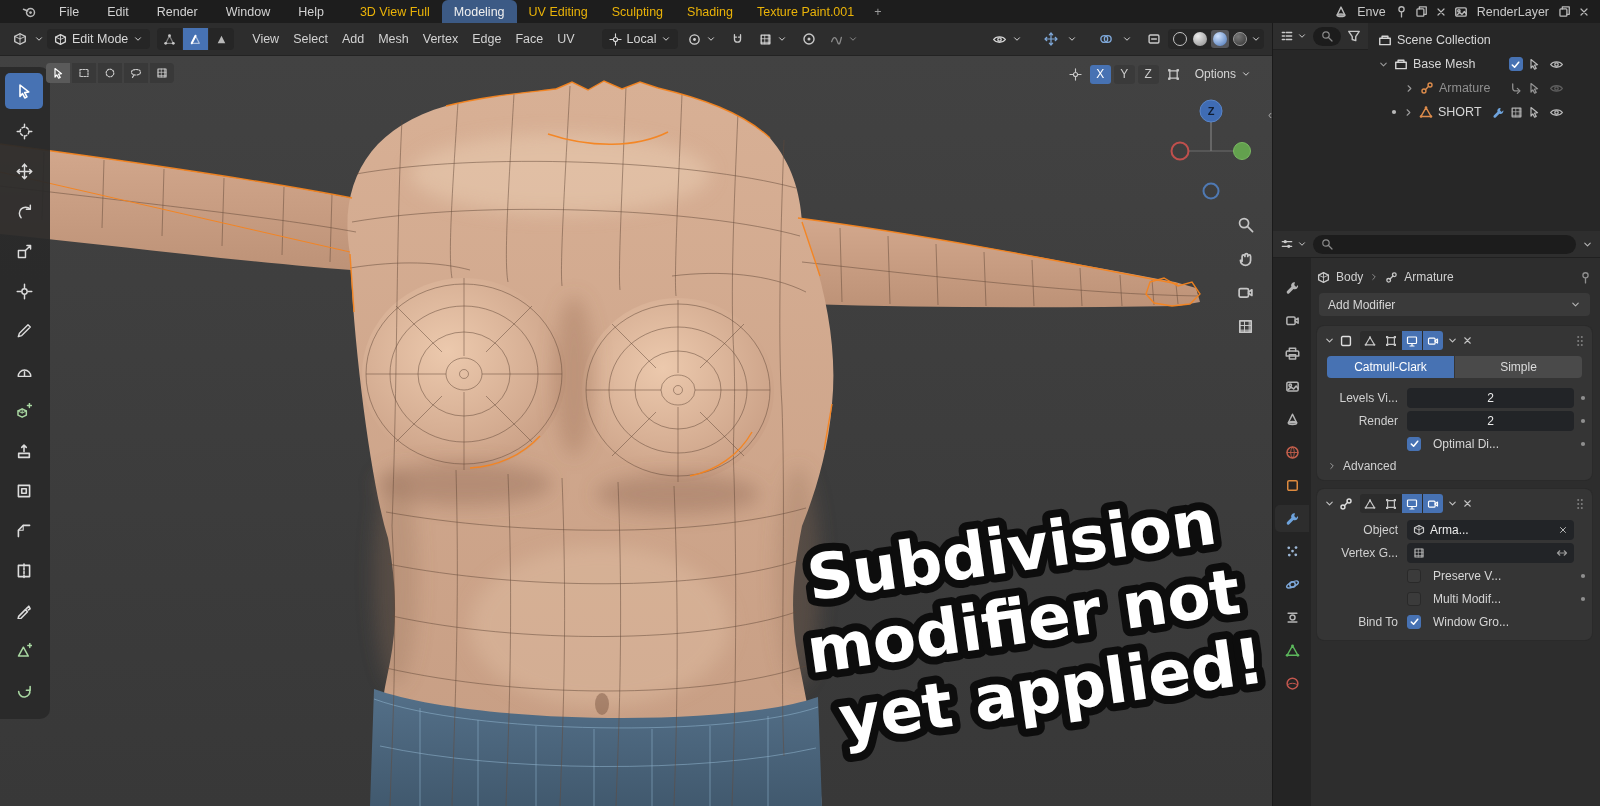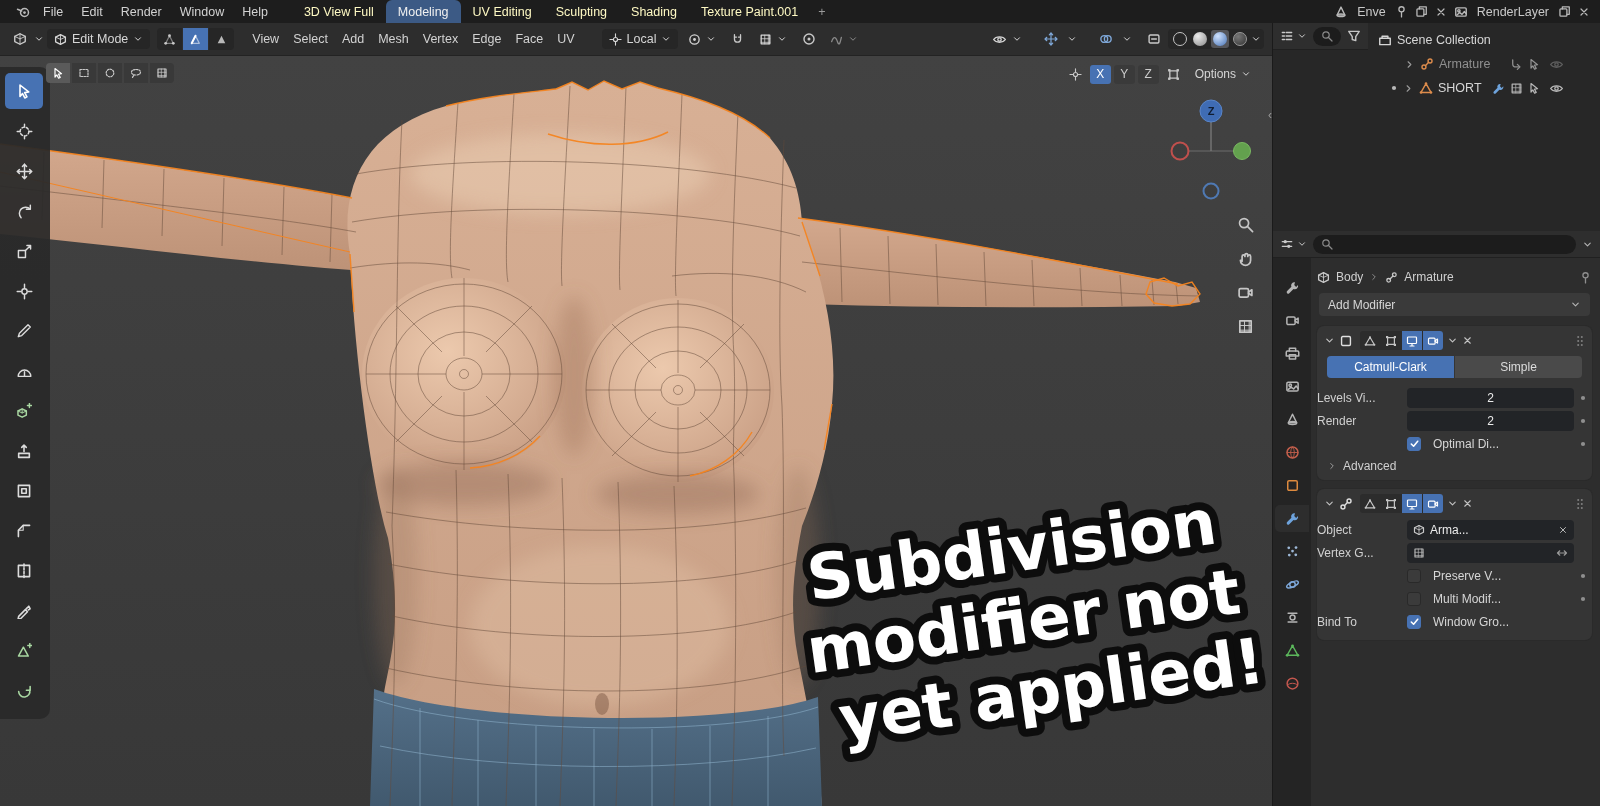--- a/index.html
+++ b/index.html
@@ -2,24 +2,24 @@
 <html><head>
 <meta charset="utf-8">
 <style>
   *{box-sizing:border-box;margin:0;padding:0}
   html,body{width:1600px;height:806px;overflow:hidden}
   body{background:#1d1d1d;font:12px "Liberation Sans","DejaVu Sans",sans-serif;color:#d6d6d6;-webkit-user-select:none;user-select:none}
   svg.ico{fill:none;stroke:currentColor;stroke-width:1.2;stroke-linecap:round;stroke-linejoin:round;display:block}
   .grow{flex:1}
   
   .topbar{height:23px;display:flex;align-items:stretch;background:#1d1d1d;font-size:12.5px}
-  .tb-left{display:flex;align-items:center;padding-left:14px;gap:2px}
+  .tb-left{display:flex;align-items:center;padding-left:20px;gap:12px}
   .tb-menu{padding:2px 8px;border-radius:3px;color:#d2d2d2;white-space:nowrap}
   .tabs{display:flex;align-items:stretch;margin-left:16px}
-  .tab{display:flex;align-items:center;padding:0 12px;color:#fef9c3;border-radius:6px 6px 0 0;white-space:nowrap}
+  .tab{display:flex;align-items:center;padding:0 12px;color:#eab308;border-radius:6px 6px 0 0;white-space:nowrap}
   .tab.active{background:#3c5a85;color:#f0f0f0}
   .tab.add{color:#9a9a9a;padding:0 8px}
   .tb-right{margin-left:auto;display:flex;align-items:center;gap:3px;padding-right:8px;color:#c9c9c9}
   .tb-pill{display:flex;align-items:center;gap:5px;padding:1px 4px;white-space:nowrap}
   .tb-ico{display:grid;place-items:center;color:#b9b9b9;padding:0 2px}
   
   .main{display:flex;height:783px}
   .viewport{position:relative;width:1272px;flex:none;overflow:hidden;background:#3a3a3a}
   .vheader{position:relative;z-index:7;height:33px;background:#2d2d2d;border-bottom:1px solid #232323;display:flex;align-items:center;gap:3px;padding:0 8px;font-size:12.5px}
   .hbtn{display:flex;align-items:center;gap:5px;background:#262626;border-radius:4px;padding:3px 7px;white-space:nowrap}
@@ -88,21 +88,21 @@
   .ptogs{display:flex;gap:1px;margin-left:3px;background:#2c2c2c;border-radius:3px;overflow:hidden}
   .ptog{width:20px;height:19px;display:grid;place-items:center;color:#c3c3c3}
   .ptog.on{background:#4772b3;color:#fff}
   .grip{margin-left:auto;color:#808080}
   .seg{display:flex;margin:1px 10px 8px;height:22px;gap:1px}
   .seg>div{flex:1;display:grid;place-items:center;background:#4a4a4a;color:#dcdcdc}
   .seg .on{background:#4772b3;color:#fff}
   .seg>div:first-child{border-radius:4px 0 0 4px}
   .seg>div:last-child{border-radius:0 4px 4px 0}
   .prow{display:flex;align-items:center;height:23px;padding-right:1px}
-  .plab{width:90px;text-align:left;padding-right:25px;color:#d0d0d0;flex:none;overflow:hidden;white-space:nowrap}
+  .plab{width:90px;text-align:right;padding-right:9px;color:#d0d0d0;flex:none;overflow:hidden;white-space:nowrap}
   .pfield{flex:1;height:20px;background:#222427;border-radius:4px;display:flex;align-items:center;justify-content:center;gap:5px;color:#ebebeb;padding:0 6px;min-width:0}
   .pfield.left{justify-content:flex-start}
   .prail{width:17px;display:grid;place-items:center;color:#8f8f8f;flex:none}
   .cbl{display:flex;align-items:center;gap:12px;flex:1;min-width:0;white-space:nowrap}
   .adv{display:flex;align-items:center;gap:6px;padding:4px 0 0 10px;color:#d0d0d0}
 </style>
 </head>
 <body>
 
 <svg width="0" height="0" style="position:absolute" aria-hidden="true">
@@ -902,20 +902,43 @@
                 <use href="#s-funnel"></use>
               </svg>
             </span>
         </div>
         <div class="o-body">
           <div class="orow" style="padding-left:10px">
             <svg class="ico" width="14" height="14">
                 <use href="#s-collection"></use>
               </svg>
             <span>Scene Collection</span>
+          </div>
+          <div class="orow" style="padding-left:10px">
+            <svg class="ico" width="11" height="11" style="color:#9a9a9a">
+                <use href="#s-chevd"></use>
+              </svg>
+            <svg class="ico" width="14" height="14">
+                <use href="#s-collection"></use>
+              </svg>
+            <span>Base Mesh</span>
+            <span class="grow"></span>
+            <span class="cb on">
+                <svg class="ico" width="11" height="11">
+                  <use href="#s-check"></use>
+                </svg>
+              </span>
+            <span class="oright">
+              <svg class="ico" width="12" height="12">
+                  <use href="#s-cursorp"></use>
+                </svg>
+              <svg class="ico" width="15" height="13">
+                  <use href="#s-eye"></use>
+                </svg>
+            </span>
           </div>
           <div class="orow" style="padding-left:36px">
             <svg class="ico" width="11" height="11" style="color:#9a9a9a">
                 <use href="#s-chevr"></use>
               </svg>
             <svg class="ico orange" width="14" height="14" style="color:#dd8c4c">
                 <use href="#s-armature"></use>
               </svg>
             <span class="dim">Armature</span>
             <span class="grow"></span>

